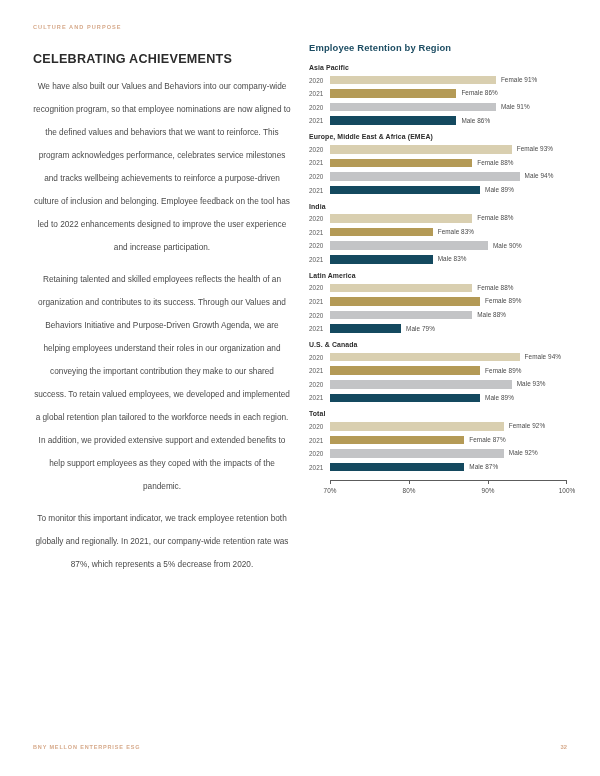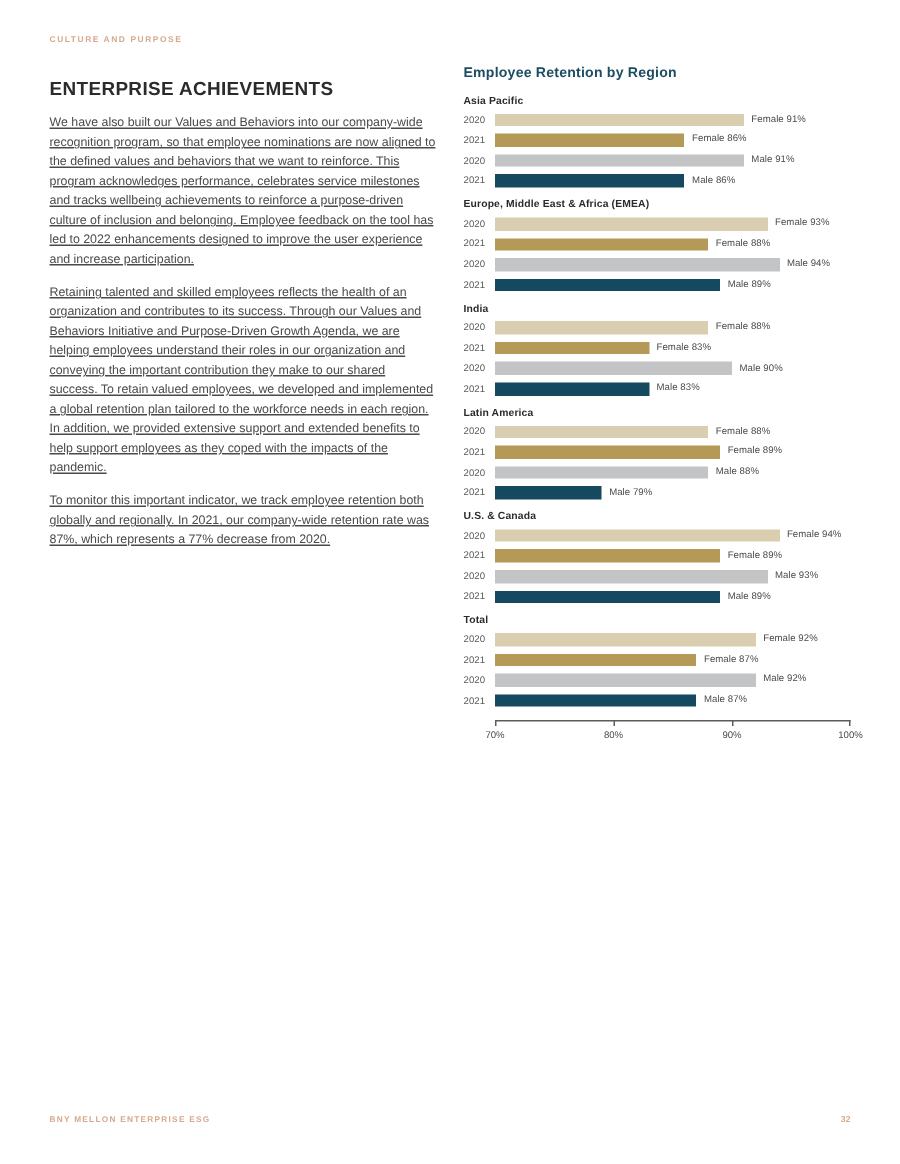--- a/index.html
+++ b/index.html
@@ -21,22 +21,22 @@
   
   .left-col {
     position: absolute; left: 33px; top: 52px; width: 258px;
   }
   h2.section-title {
     font-size: 12.6px; font-weight: 700; color: #2b2b2b;
     letter-spacing: 0.25px; margin-bottom: 9px;
   }
   h2.section-title.second { margin-top: 20px; }
   p.body {
-    font-size: 8.25px; line-height: 13px; color: #4a4a4a;
-    margin-bottom: 9px; text-align: left; text-decoration: underline;
+    font-size: 8.25px; line-height: 23px; color: #4a4a4a;
+    margin-bottom: 9px; text-align: center;
   }
 
   
   .chart-col { position: absolute; left: 309px; top: 42px; width: 258px; }
   .chart-title {
     font-size: 9.4px; font-weight: 700; color: #1d4d63;
     letter-spacing: 0.15px; margin-bottom: 11px;
   }
   .region { margin-bottom: 7px; }
   .region-name {
@@ -78,25 +78,25 @@
   }
 </style>
 </head>
 <body>
 
 <div class="page">
 
   <div class="running-head">CULTURE AND PURPOSE</div>
 
   <div class="left-col">
-    <h2 class="section-title">ENTERPRISE ACHIEVEMENTS</h2>
+    <h2 class="section-title">CELEBRATING ACHIEVEMENTS</h2>
     <p class="body">We have also built our Values and Behaviors into our company-wide recognition program, so that employee nominations are now aligned to the defined values and behaviors that we want to reinforce. This program acknowledges performance, celebrates service milestones and tracks wellbeing achievements to reinforce a purpose-driven culture of inclusion and belonging. Employee feedback on the tool has led to 2022 enhancements designed to improve the user experience and increase participation.</p>
 
     <p class="body">Retaining talented and skilled employees reflects the health of an organization and contributes to its success. Through our Values and Behaviors Initiative and Purpose-Driven Growth Agenda, we are helping employees understand their roles in our organization and conveying the important contribution they make to our shared success. To retain valued employees, we developed and implemented a global retention plan tailored to the workforce needs in each region. In addition, we provided extensive support and extended benefits to help support employees as they coped with the impacts of the pandemic.</p>
-    <p class="body">To monitor this important indicator, we track employee retention both globally and regionally. In 2021, our company-wide retention rate was 87%, which represents a 77% decrease from 2020.</p>
+    <p class="body">To monitor this important indicator, we track employee retention both globally and regionally. In 2021, our company-wide retention rate was 87%, which represents a 5% decrease from 2020.</p>
   </div>
 
   <div class="chart-col">
     <div class="chart-title">Employee Retention by Region</div>
     <div id="chart-groups">
         <div class="region">
           <div class="region-name">Asia Pacific</div>
           <div class="row">
             <div class="row-year">2020</div>
             <div class="track">

